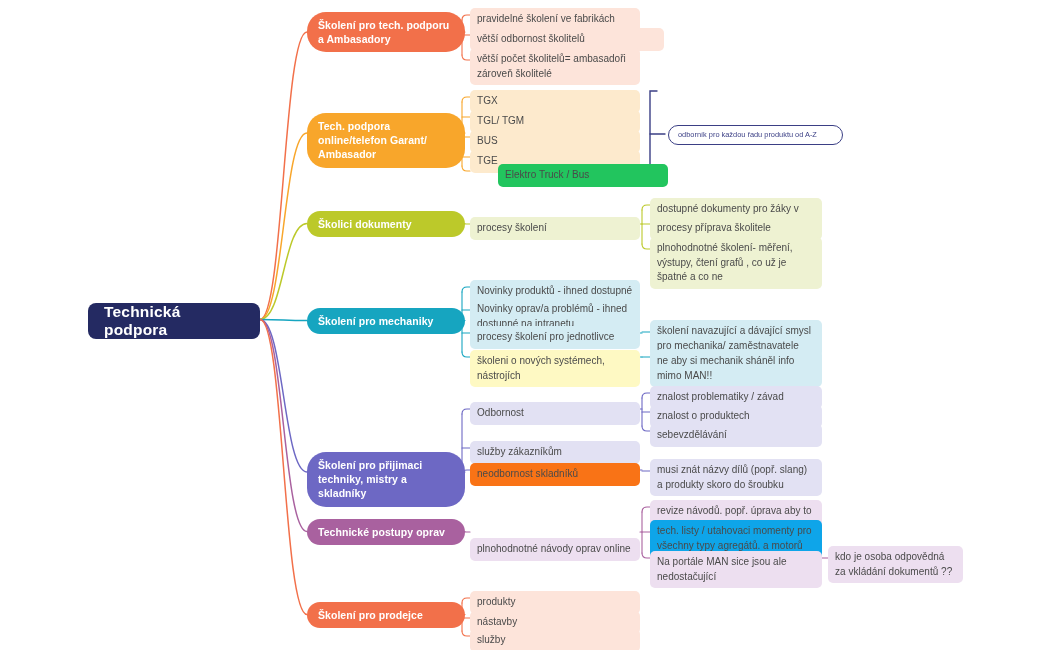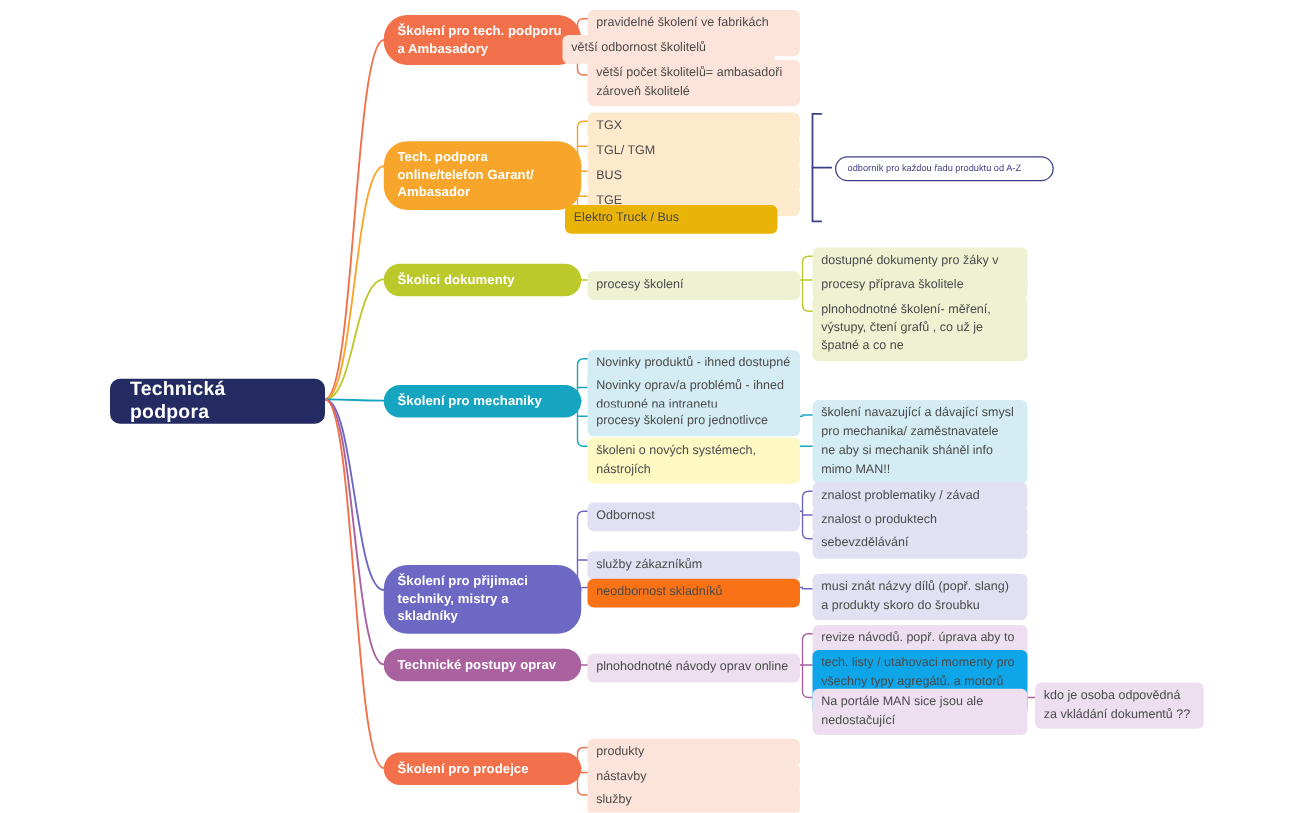--- a/index.html
+++ b/index.html
@@ -112,42 +112,42 @@
   <div id="nodes">
       <div class="node root" style="left: 88px; top: 303px; width: 172px; min-height: 33px;;background:#242a62">
         <span>Technická podpora</span>
       </div>
       <div class="node l1" style="left: 307px; top: 12px; width: 158px; min-height: 40px;;background:#f2704a">
         <span>Školení pro tech. podporu a Ambasadory</span>
       </div>
       <div class="node l2" style="left: 470px; top: 8px; width: 170px; min-height: 14px;;background:#fde4da">
         <span>pravidelné školení ve fabrikách MAN a VW</span>
       </div>
-      <div class="node l2" style="left: 450px; top: 28px; width: 170px; min-height: 14px;;background:#fde4da">
+      <div class="node l2" style="left: 470px; top: 28px; width: 194px; min-height: 14px;;background:#fde4da">
         <span>větší odbornost školitelů</span>
       </div>
       <div class="node l2" style="left: 470px; top: 48px; width: 170px; min-height: 24px;;background:#fde4da">
         <span>větší počet školitelů= ambasadoři zároveň školitelé</span>
       </div>
       <div class="node l1" style="left: 307px; top: 113px; width: 158px; min-height: 40px;;background:#f8a62b">
         <span>Tech. podpora online/telefon Garant/ Ambasador</span>
       </div>
       <div class="node l2" style="left: 470px; top: 90px; width: 170px; min-height: 14px;;background:#fdeacd">
         <span>TGX</span>
       </div>
       <div class="node l2" style="left: 470px; top: 110px; width: 170px; min-height: 14px;;background:#fdeacd">
         <span>TGL/ TGM</span>
       </div>
       <div class="node l2" style="left: 470px; top: 130px; width: 170px; min-height: 14px;;background:#fdeacd">
         <span>BUS</span>
       </div>
       <div class="node l2" style="left: 470px; top: 150px; width: 170px; min-height: 14px;;background:#fdeacd">
         <span>TGE</span>
       </div>
-      <div class="node l2" style="left: 452px; top: 164px; width: 170px; min-height: 14px;;background:#eab308">
+      <div class="node l2" style="left: 498px; top: 164px; width: 170px; min-height: 14px;;background:#22c55e">
         <span>Elektro Truck / Bus</span>
       </div>
       <div class="node callout" style="left: 668px; top: 125px; width: 175px; min-height: 16px; display: flex;">
         <span>odborník pro každou řadu produktu od A-Z</span>
       </div>
       <div class="node l1" style="left: 307px; top: 211px; width: 158px; min-height: 25px;;background:#bcc92a">
         <span>Školici dokumenty</span>
       </div>
       <div class="node l2" style="left: 470px; top: 217px; width: 170px; min-height: 14px;;background:#eef2d2">
         <span>procesy školení</span>
@@ -202,21 +202,21 @@
       </div>
       <div class="node l2" style="left: 470px; top: 463px; width: 170px; min-height: 14px;;background:#f97316">
         <span>neodbornost skladníků</span>
       </div>
       <div class="node l2" style="left: 650px; top: 459px; width: 172px; min-height: 24px;;background:#e2e1f3">
         <span>musi znát názvy dílů (popř. slang) a produkty skoro do šroubku</span>
       </div>
       <div class="node l1" style="left: 307px; top: 519px; width: 158px; min-height: 25px;;background:#a9619f">
         <span>Technické postupy oprav</span>
       </div>
-      <div class="node l2" style="left: 470px; top: 523px; width: 170px; min-height: 14px;;background:#eddff0">
+      <div class="node l2" style="left: 470px; top: 538px; width: 170px; min-height: 14px;;background:#eddff0">
         <span>plnohodnotné návody oprav online</span>
       </div>
       <div class="node l2" style="left: 650px; top: 500px; width: 172px; min-height: 14px;;background:#eddff0">
         <span>revize návodů. popř. úprava aby to dávalo smysl</span>
       </div>
       <div class="node l2" style="left: 650px; top: 520px; width: 172px; min-height: 24px;;background:#0ea5e9">
         <span>tech. listy / utahovaci momenty pro všechny typy agregátů. a motorů euro 5.6- abcdef</span>
       </div>
       <div class="node l2" style="left: 650px; top: 551px; width: 172px; min-height: 14px;;background:#eddff0">
         <span>Na portále MAN sice jsou ale nedostačující</span>

